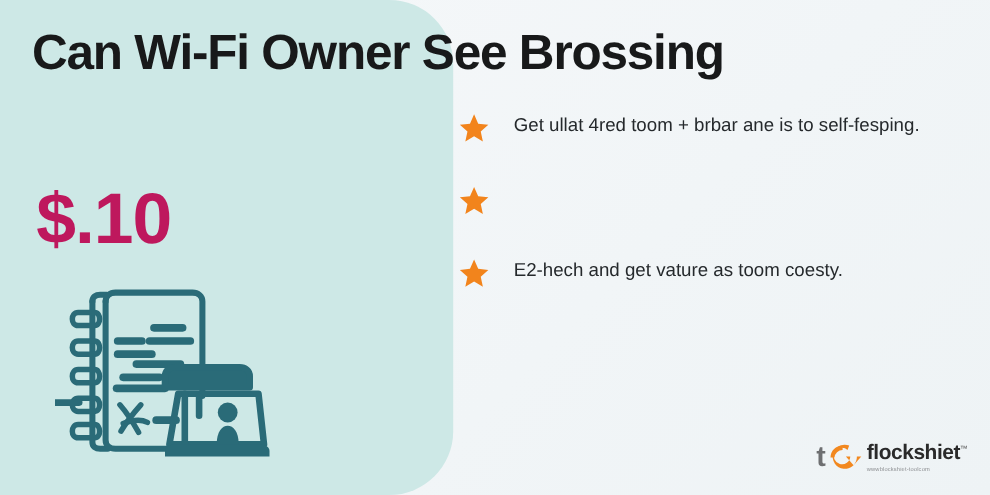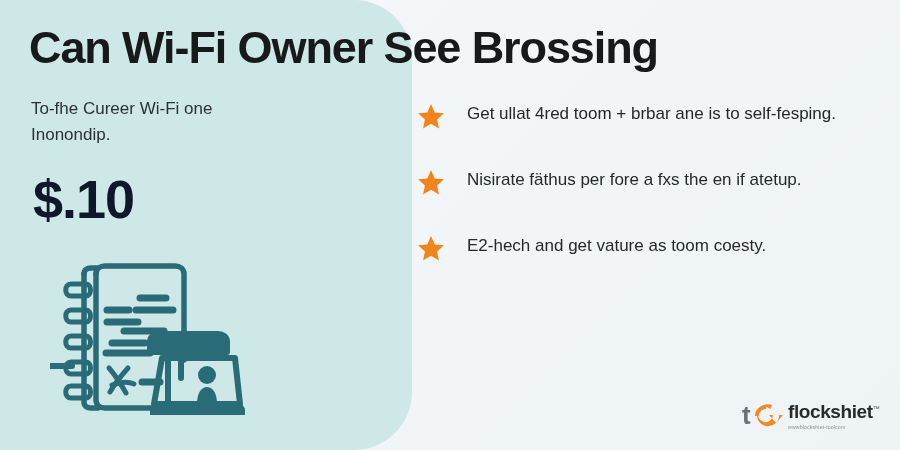--- a/index.html
+++ b/index.html
@@ -54,24 +54,24 @@
     top: 96px;
     width: 250px;
     font-size: 17px;
     line-height: 26px;
     color: #2c3134;
   }
   #price {
     position: absolute;
     left: 33px;
     top: 168px;
-    font-size: 54px;
+    font-size: 65px;
     line-height: 62px;
     font-weight: 700;
-    color: #0f172a;
+    color: #be185d;
     letter-spacing: -1px;
   }
 
   
   #illustration {
     position: absolute;
     left: 50px;
     top: 258px;
     width: 215px;
     height: 160px;
@@ -149,21 +149,20 @@
 <body>
 
 <div id="canvas">
 
   <div id="bg-right"></div>
 
   <div id="panel-left"></div>
 
   <div id="headline">Can Wi-Fi Owner See Brossing</div>
 
-  <div id="subtitle">To-fhe Cureer Wi-Fi one Inonondip.</div>
 
   <div id="price">$.10</div>
 
   <div id="illustration">
     <svg viewBox="0 0 215 160" width="215" height="160" xmlns="http://www.w3.org/2000/svg">
       <g fill="none" stroke="#2a6b78" stroke-width="5.5" stroke-linecap="round" stroke-linejoin="round">
 
         <path d="M34 16 C34 12 37 10 41 10 L47 10"></path>
         <path d="M34 16 L34 144 C34 148 37 150 41 150 L48 150"></path>
 
@@ -223,21 +222,20 @@
       </span>
       <span class="bullet-text">Get ullat 4red toom + brbar ane is to self-fesping.</span>
     </div>
 
     <div class="bullet">
       <span class="bullet-star">
         <svg viewBox="0 0 24 24" width="30" height="29" xmlns="http://www.w3.org/2000/svg">
           <path d="M12 1.6 L15.1 8.6 L22.7 9.4 L17 14.5 L18.6 22 L12 18.1 L5.4 22 L7 14.5 L1.3 9.4 L8.9 8.6 Z" fill="#f2841c"></path>
         </svg>
       </span>
-      <span class="bullet-text">Nisirate fäthus per fore a fxs the en if atetup.</span>
     </div>
 
     <div class="bullet">
       <span class="bullet-star">
         <svg viewBox="0 0 24 24" width="30" height="29" xmlns="http://www.w3.org/2000/svg">
           <path d="M12 1.6 L15.1 8.6 L22.7 9.4 L17 14.5 L18.6 22 L12 18.1 L5.4 22 L7 14.5 L1.3 9.4 L8.9 8.6 Z" fill="#f2841c"></path>
         </svg>
       </span>
       <span class="bullet-text">E2-hech and get vature as toom coesty.</span>
     </div>

